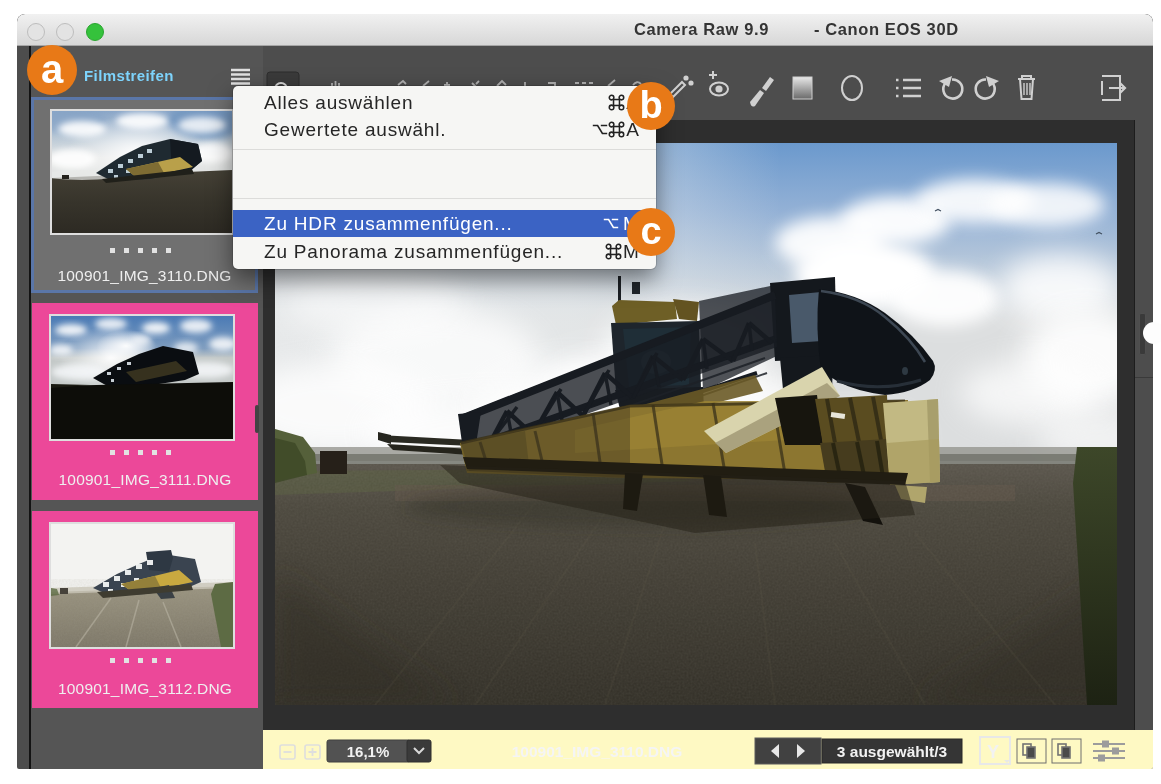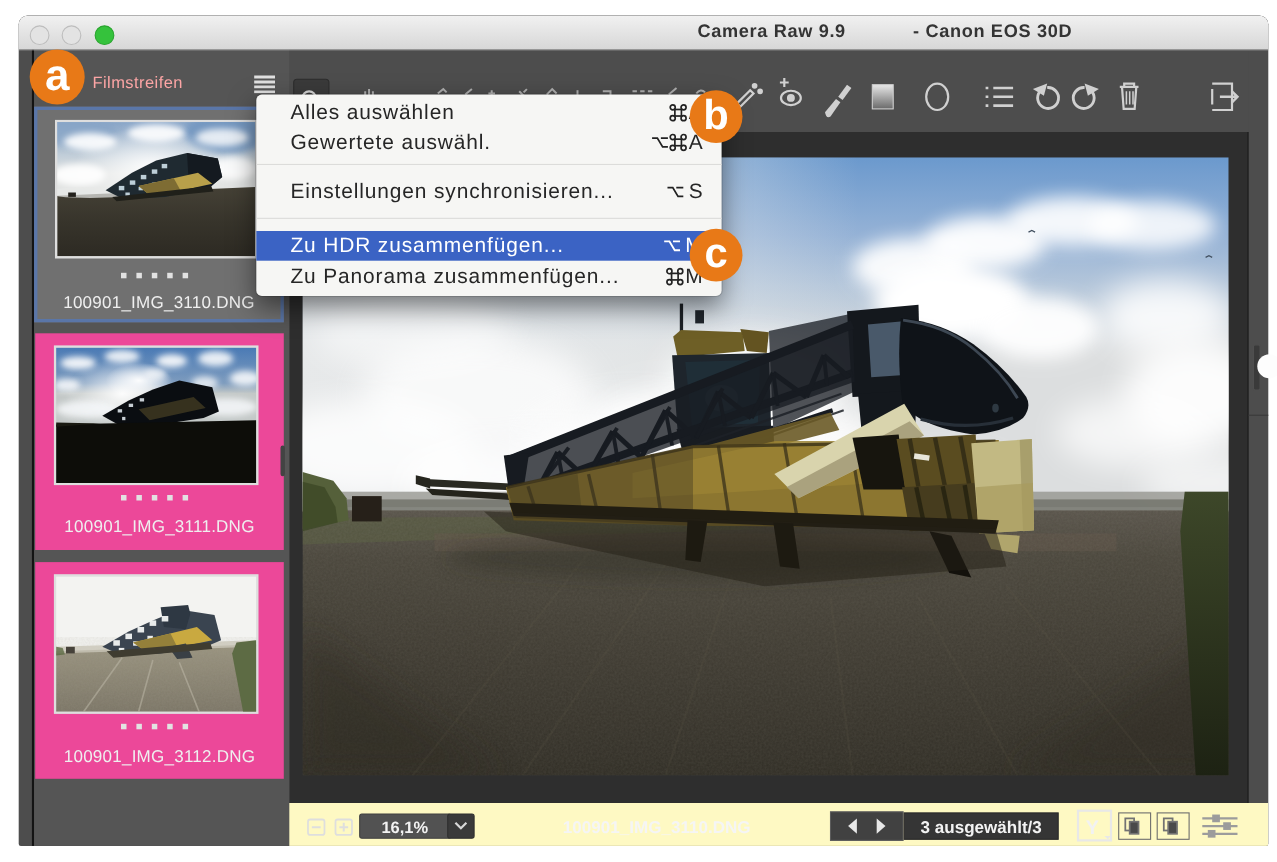--- a/index.html
+++ b/index.html
@@ -10,28 +10,28 @@
   #win{left:17px;top:14px;width:1136px;height:755px;background:#4d4d4d;
        border-radius:8px 8px 2px 2px;overflow:hidden;}
   #titlebar{left:0;top:0;width:1136px;height:31px;
       background:linear-gradient(#f1f1f1,#d7d7d7);
       border-bottom:1px solid #a6a6a6;border-radius:8px 8px 0 0;}
   .tl{top:9px;width:16px;height:16px;border-radius:50%;}
   #tl1{left:10px;background:#e3e3e3;border:1px solid #bdbdbd;}
   #tl2{left:39px;background:#e3e3e3;border:1px solid #bdbdbd;}
   #tl3{left:69px;background:#35c23c;border:1px solid #2aa52f;}
   #title{left:617px;top:6px;font-size:16.5px;color:#343434;font-weight:700;letter-spacing:0.6px;width:420px;}
-  #title .t2{position:absolute;left:196px;top:0;}
+  #title .t2{position:absolute;left:180px;top:0;}
   
   #toolbar{left:246px;top:31px;width:872px;height:75px;background:#4d4d4d;}
   #canvas{left:246px;top:106px;width:871px;height:610px;background:#2e2e2e;border-right:1px solid #1d1d1d;}
   
   #fsborder{left:12px;top:31px;width:2px;height:724px;background:#131313;}
   #fspanel{left:14px;top:31px;width:232px;height:724px;background:#555555;}
-  #fstitle{left:53px;top:22px;font-size:15px;font-weight:400;color:#fca5a5;letter-spacing:0.4px;}
+  #fstitle{left:53px;top:22px;font-size:15px;font-weight:700;color:#7dd3fc;letter-spacing:0.4px;}
   .cell{left:1px;width:226px;background:#ec4899;}
   #cell1{top:52px;height:190px;background:#707070;border:3px solid #5a76a8;left:0;width:221px;}
   #cell2{top:258px;height:197px;}
   #cell3{top:466px;height:197px;}
   .fname{position:absolute;width:100%;text-align:center;color:#efefef;font-size:15.5px;letter-spacing:0.2px;}
   .thumbf{position:absolute;background:#dedede;padding:2px;font-size:0;line-height:0;}
   .dots{position:absolute;display:flex;gap:9px;}
   .dots i{width:5px;height:5px;background:#e2e2e2;display:block;}
   
   #botbar{left:246px;top:716px;width:890px;height:39px;background:#fef9c3;}
@@ -602,28 +602,20 @@
           <g fill="none" stroke="#222" stroke-width="1.8">
             <rect x="6.5" y="6.5" width="7" height="7"></rect>
             <circle cx="4.2" cy="4.2" r="2.7"></circle>
             <circle cx="15.8" cy="4.2" r="2.7"></circle>
             <circle cx="4.2" cy="15.8" r="2.7"></circle>
             <circle cx="15.8" cy="15.8" r="2.7"></circle>
           </g>
         </svg>A</span>
     </div>
     <div class="msep" style="top:63px"></div>
-    <div class="mi" style="top:75px">
-      <span class="lab">Einstellungen synchronisieren...</span>
-      <span class="sc"><svg width="16" height="13" viewBox="0 0 20 14">
-          <g fill="none" stroke="#222" stroke-width="2">
-            <path d="M1 2 H7 L13 12 H19 M11 2 H19"></path>
-          </g>
-        </svg><span style="width:4px"></span>S</span>
-    </div>
     <div class="msep" style="top:112px"></div>
     <div class="mi" style="top:152px">
       <span class="lab">Zu Panorama zusammenfügen...</span>
       <span class="sc"><svg width="17" height="17" viewBox="0 0 20 20" style="margin-right:1px">
           <g fill="none" stroke="#222" stroke-width="1.8">
             <rect x="6.5" y="6.5" width="7" height="7"></rect>
             <circle cx="4.2" cy="4.2" r="2.7"></circle>
             <circle cx="15.8" cy="4.2" r="2.7"></circle>
             <circle cx="4.2" cy="15.8" r="2.7"></circle>
             <circle cx="15.8" cy="15.8" r="2.7"></circle>

